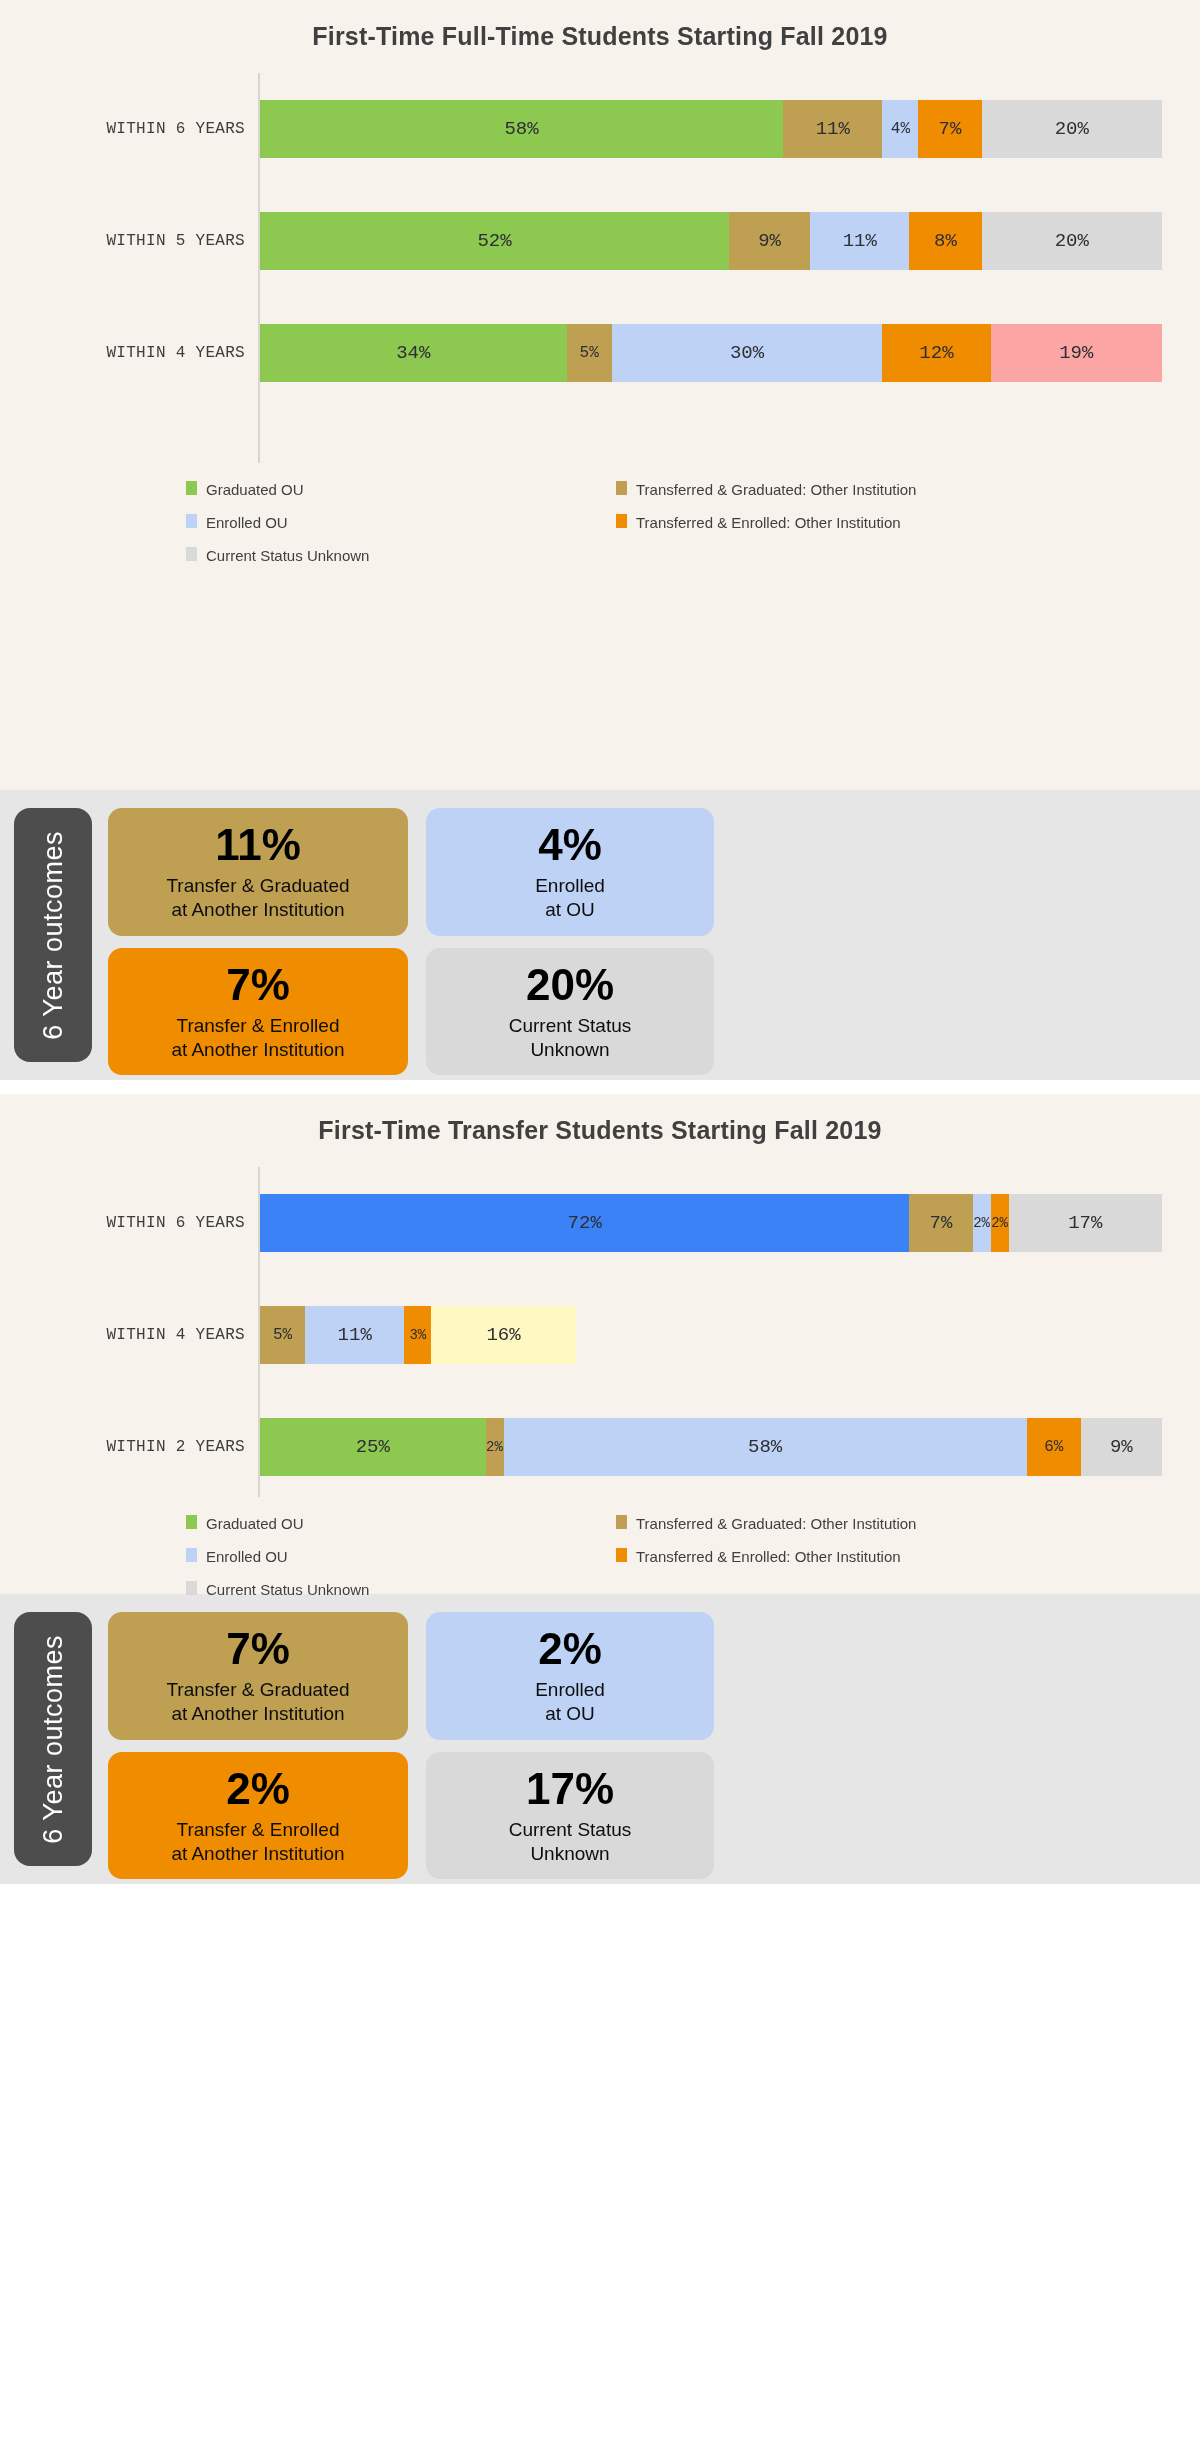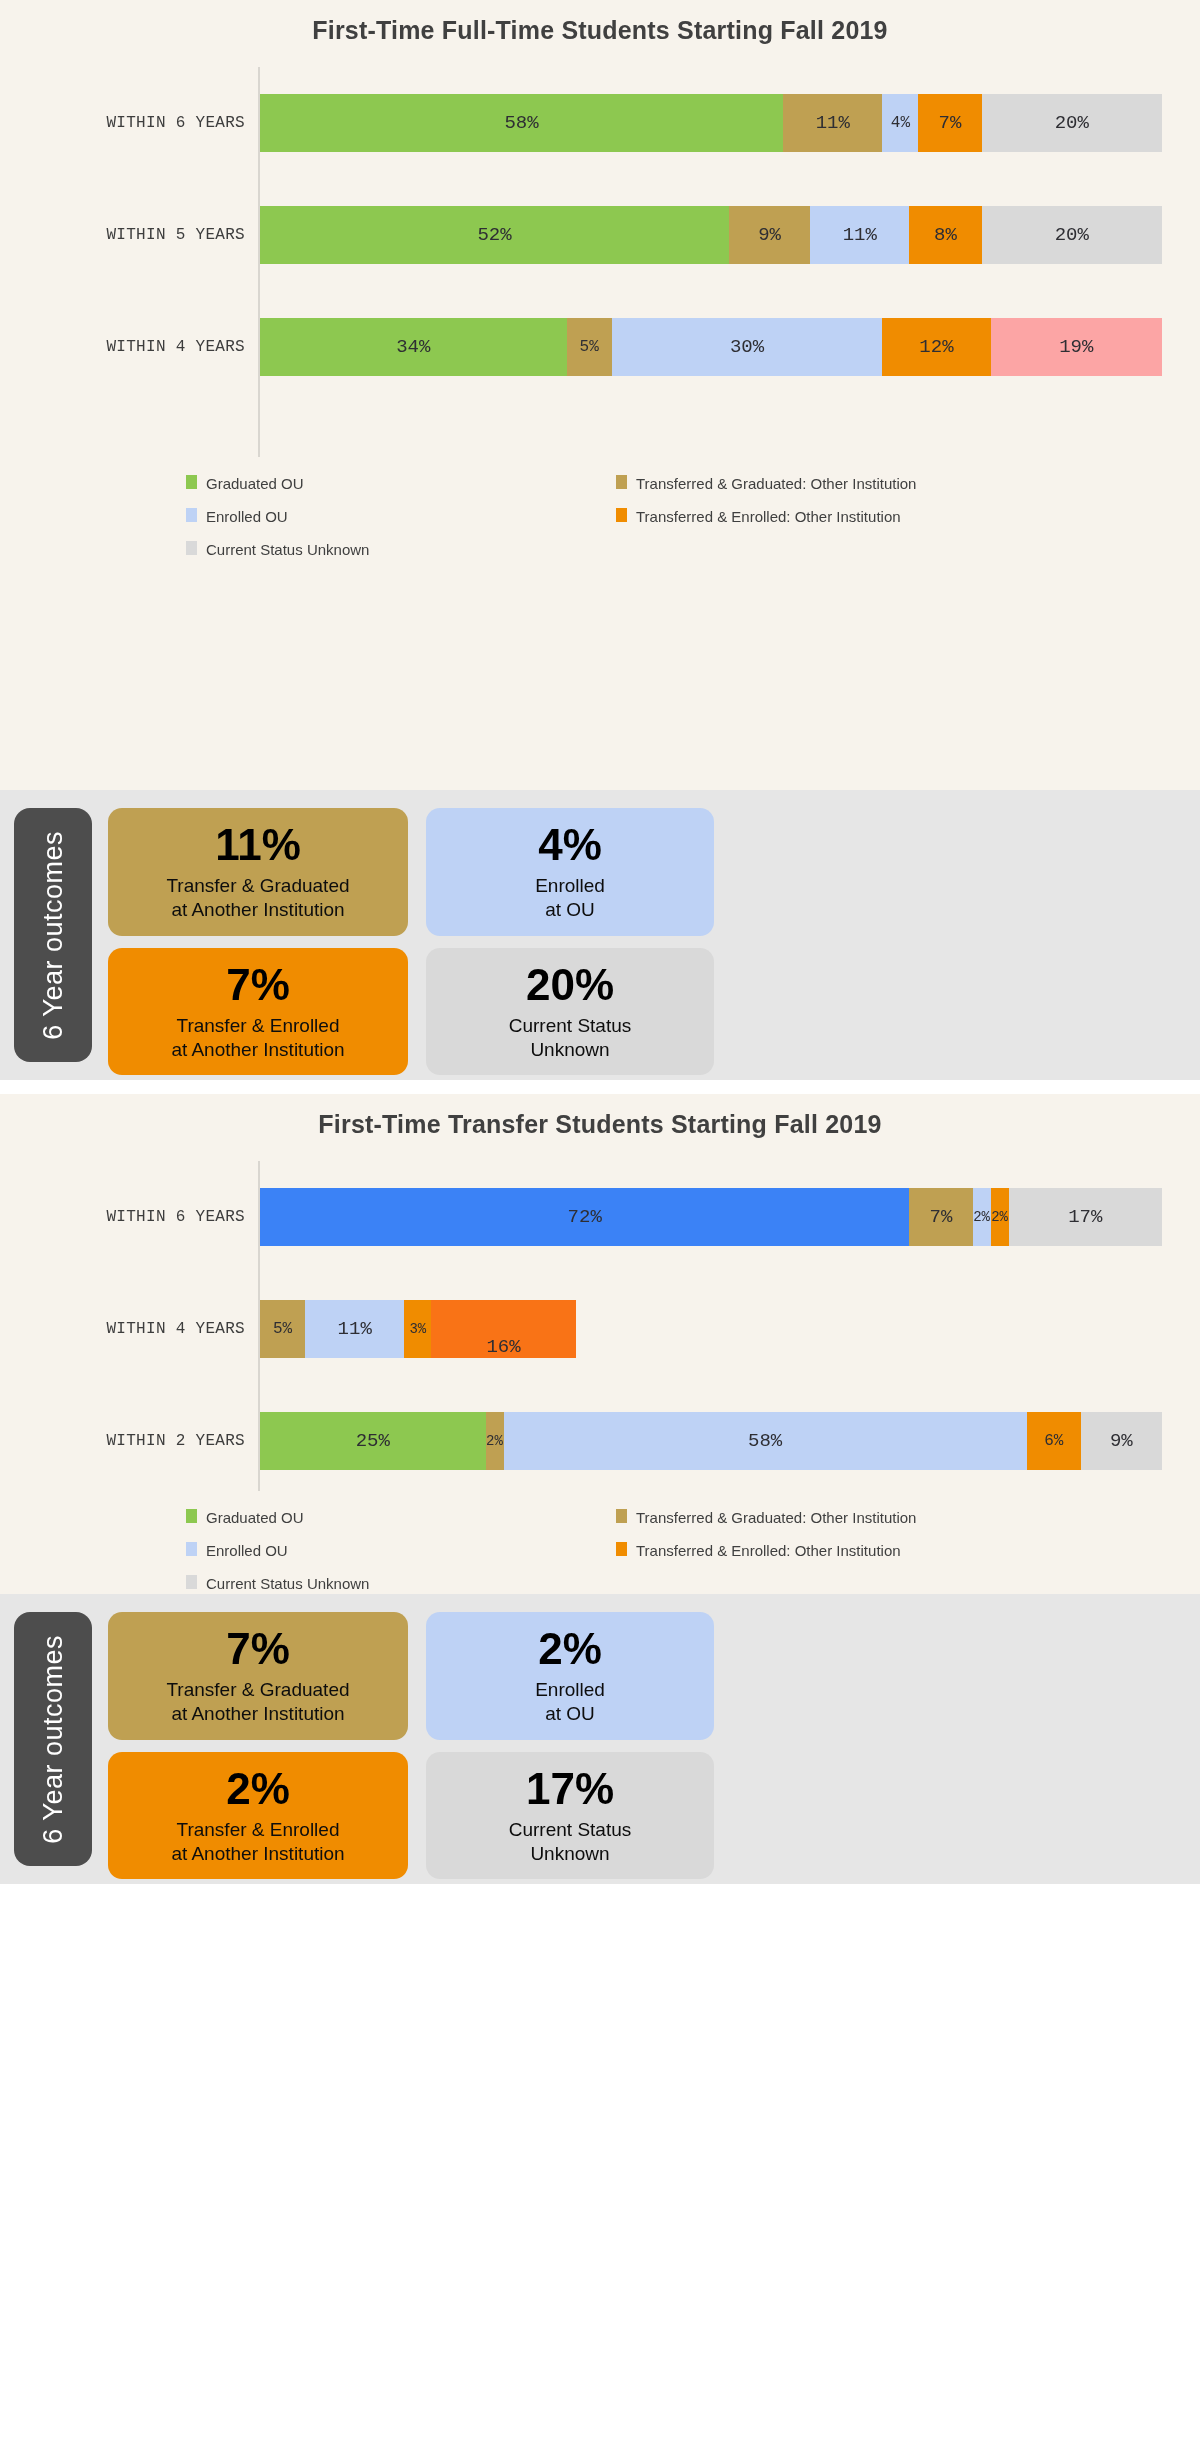--- a/index.html
+++ b/index.html
@@ -16,21 +16,21 @@
     background: #f7f3ec;
     width: 1200px;
     padding: 0;
     position: relative;
   }
   .chart-title {
     text-align: center;
     font-size: 25px;
     font-weight: bold;
     color: #404040;
-    padding-top: 16px;
+    padding-top: 22px;
     letter-spacing: 0.2px;
   }
   .plot {
     position: relative;
     margin-top: 22px;
     padding-left: 258px;   
     padding-right: 38px;
   }
   .axis-line {
     position: absolute;
@@ -302,21 +302,21 @@
             <div class="bar">
               <div class="seg" style="flex: 0 0 5%; background: rgb(191, 160, 82);">
                 <span style="font-size: 16px;">5%</span>
               </div>
               <div class="seg" style="flex: 0 0 11%; background: rgb(190, 210, 245);">
                 <span>11%</span>
               </div>
               <div class="seg" style="flex: 0 0 3%; background: rgb(240, 140, 0);">
                 <span style="font-size: 14px;">3%</span>
               </div>
-              <div class="seg" style="flex: 0 0 16%; background: #f97316; align-items: flex-end;">
+              <div class="seg" style="flex: 0 0 16%; background: #fef9c3;">
                 <span>16%</span>
               </div>
             </div>
           </div>
           <div class="bar-row">
             <div class="cat-label">WITHIN 2 YEARS</div>
             <div class="bar">
               <div class="seg" style="flex: 0 0 25%; background: rgb(141, 200, 80);">
                 <span>25%</span>
               </div>

